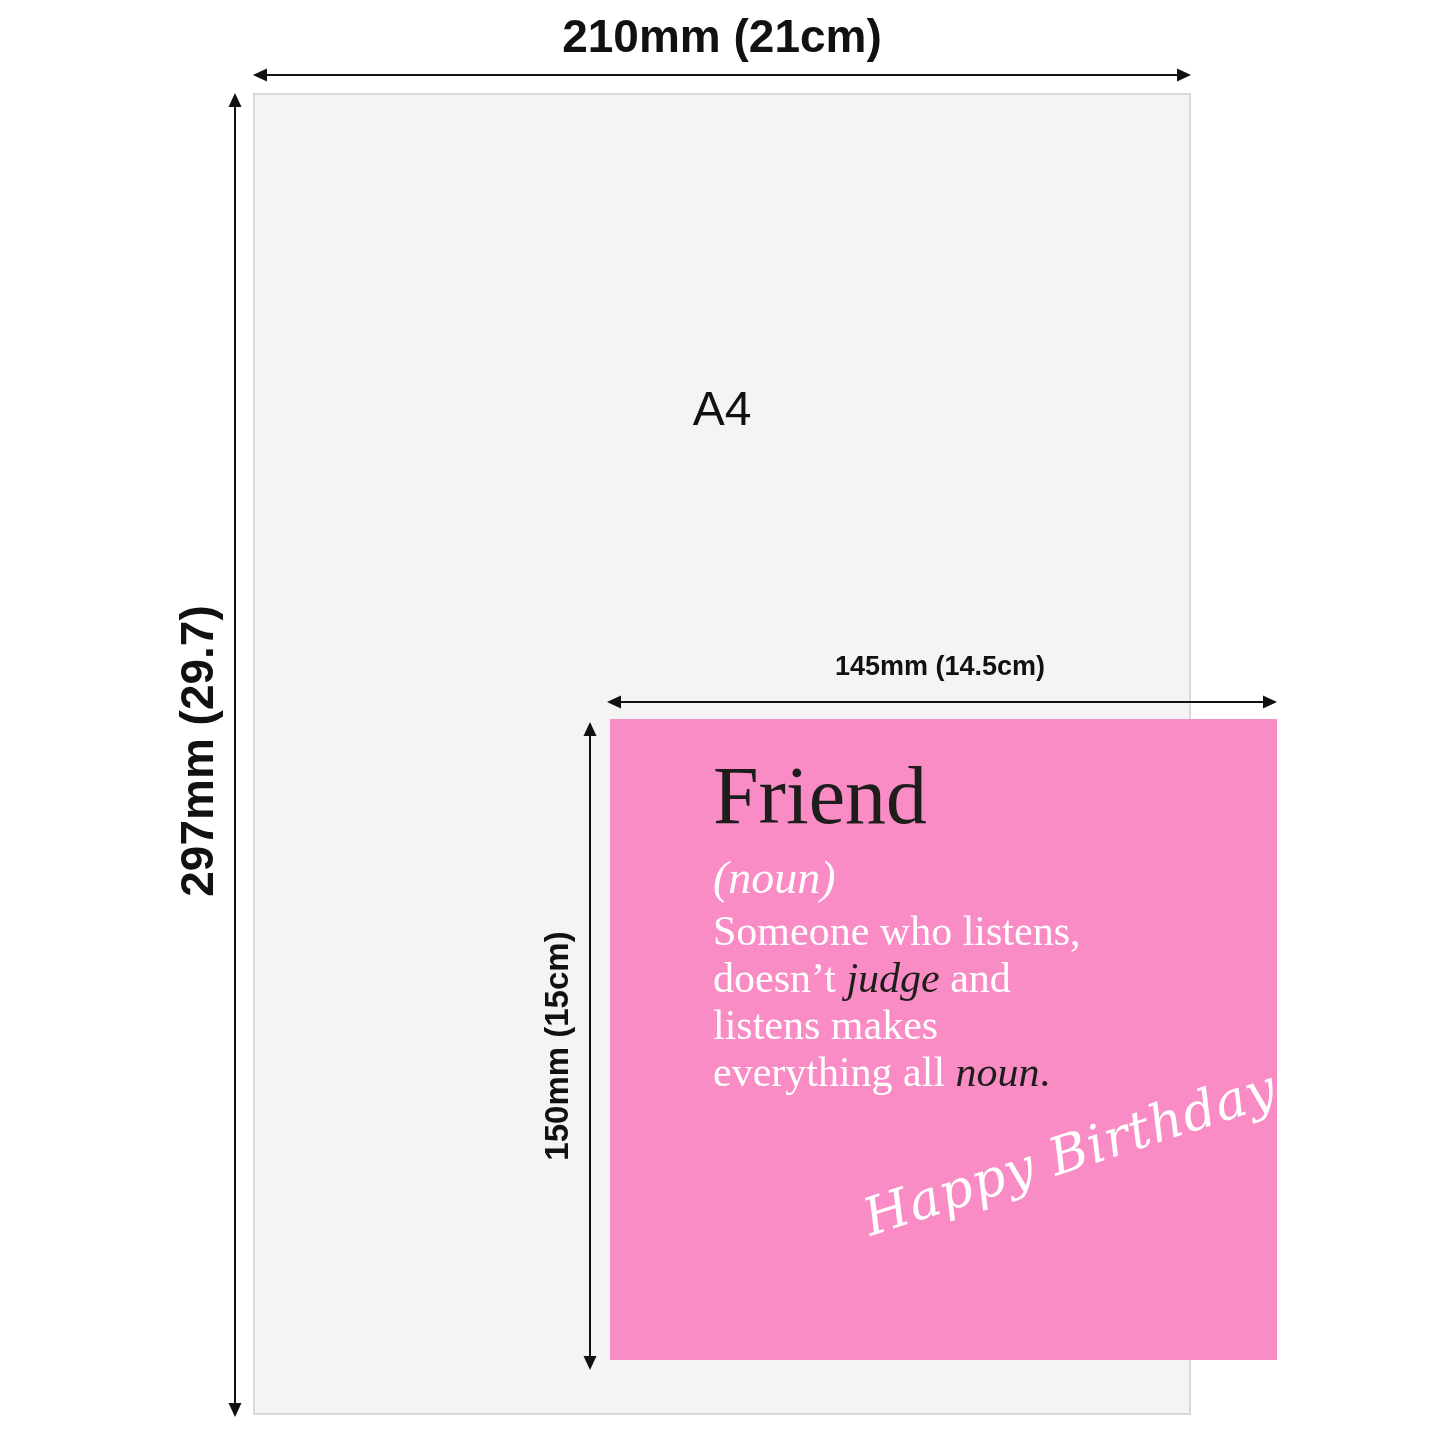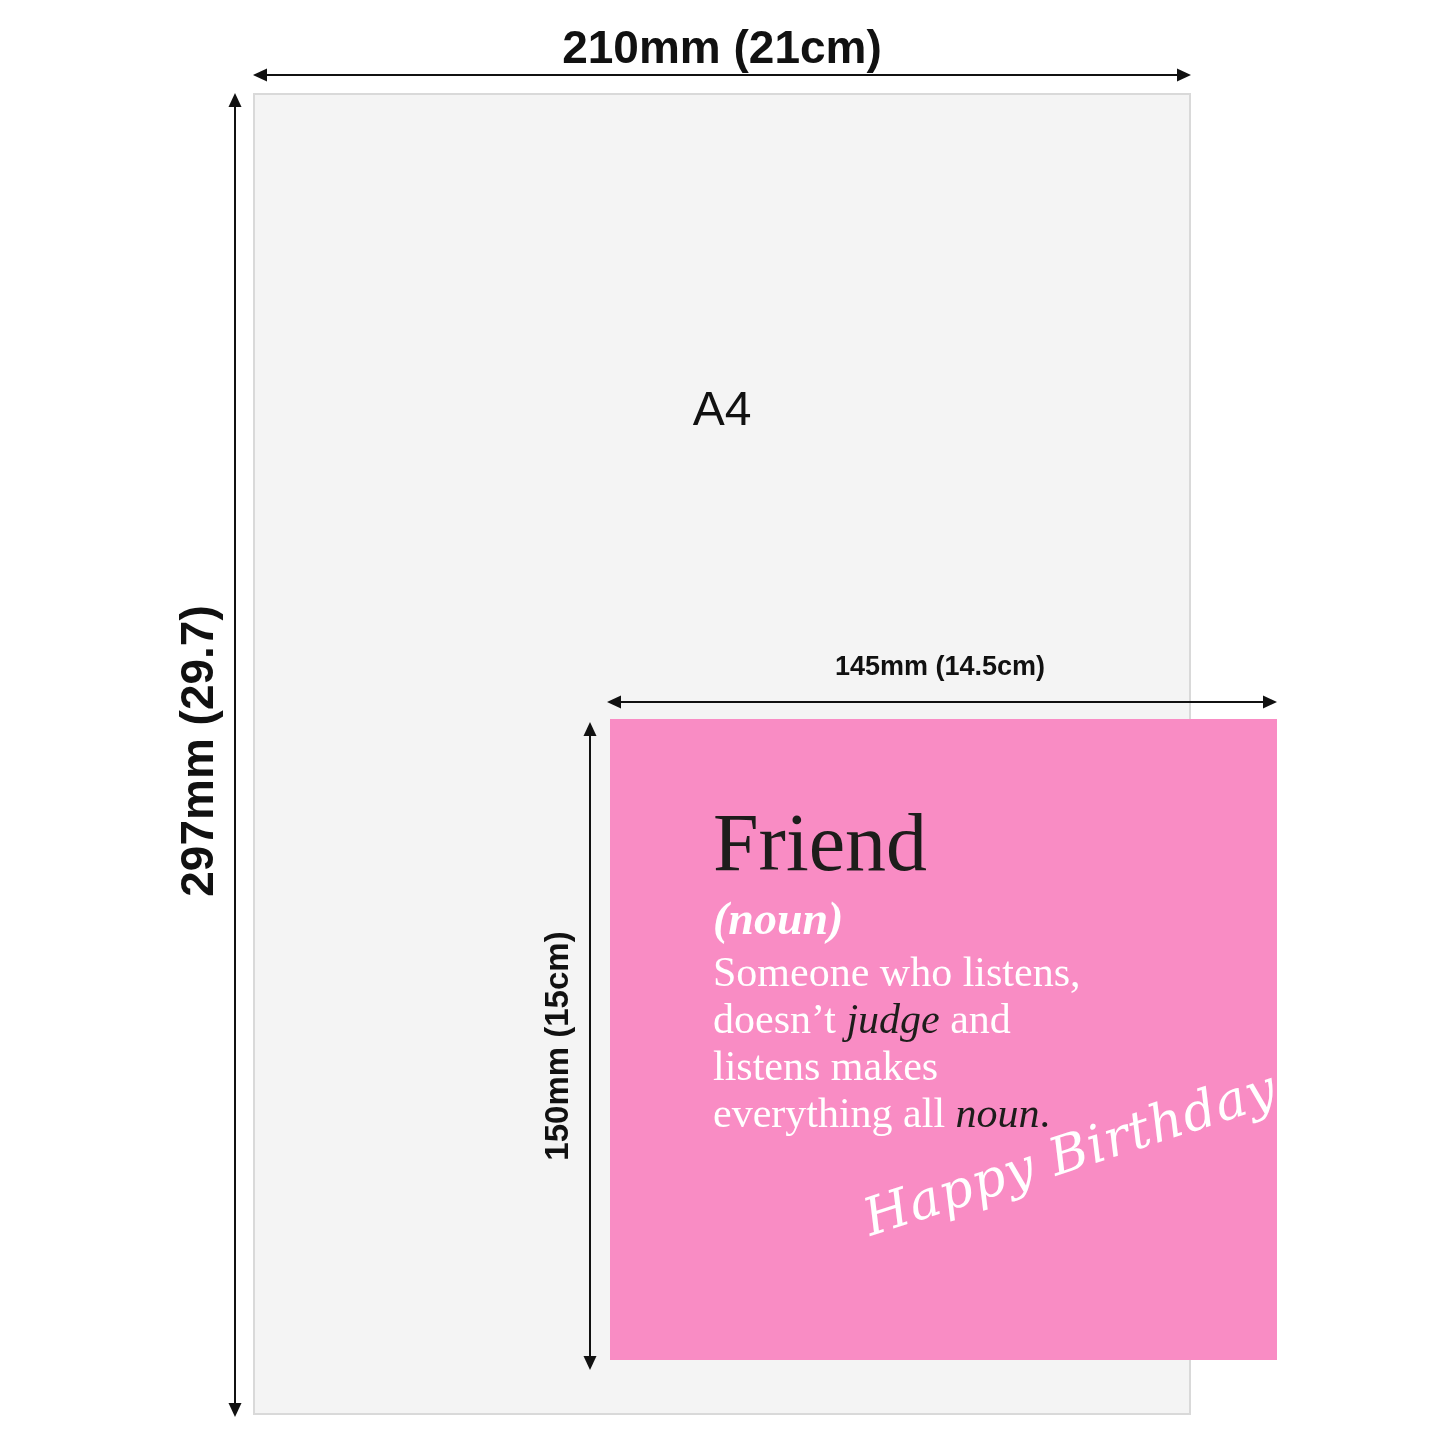--- a/index.html
+++ b/index.html
@@ -44,49 +44,48 @@
   .arrows polygon { fill: currentColor; }
 
   
   .dim-label {
     position: absolute;
     font-weight: 700;
     color: var(--ink, #111);
     text-align: center;
     white-space: nowrap;
   }
-  .dim-a4-width  { left: 422px;  top: 20px;    width: 600px; font-size: 46px; }
+  .dim-a4-width  { left: 422px;  top: 9px;    width: 600px; font-size: 46px; }
   .dim-a4-height { left: -103px; top: 728px;  width: 600px; height: 46px; font-size: 46px;
                    line-height: 46px; transform: rotate(-90deg); }
   .dim-card-width  { left: 640px; top: 651px;  width: 600px; font-size: 27px; }
   .dim-card-height { left: 257px; top: 1029px; width: 600px; height: 34px; font-size: 33px;
                      line-height: 34px; transform: rotate(-90deg); }
 
   
   .card {
     position: absolute;
     left: 610px; top: 719px;
     width: 667px; height: 641px;
     background: var(--pink, #f98cc4);
     box-sizing: border-box;
-    padding: 83px 30px 0 103px;
+    padding: 36px 30px 0 103px;
     font-family: "Liberation Serif", "DejaVu Serif", serif;
   }
   .card-title {
     font-size: 82px;
     line-height: 1;
     color: var(--card-title, #1d1d1b);
   }
   .card-subtitle {
     font-size: 46px;
     line-height: 1.1;
     font-style: italic;
     color: var(--card-text, #ffffff);
-    margin-top: 10px;
-    font-weight: bold;
+    margin-top: 16px;
   }
   .card-body {
     margin-top: 4px;
     font-size: 42px;
     line-height: 47px;
     color: var(--card-text, #ffffff);
   }
   .card-signature {
     position: absolute;
     left: 255px; top: 470px;

